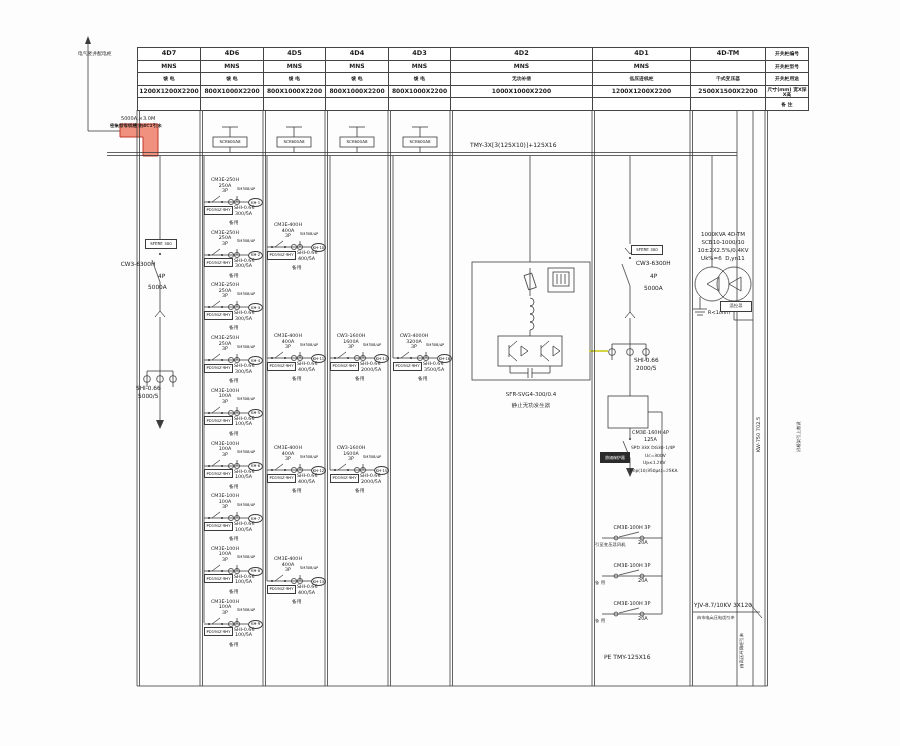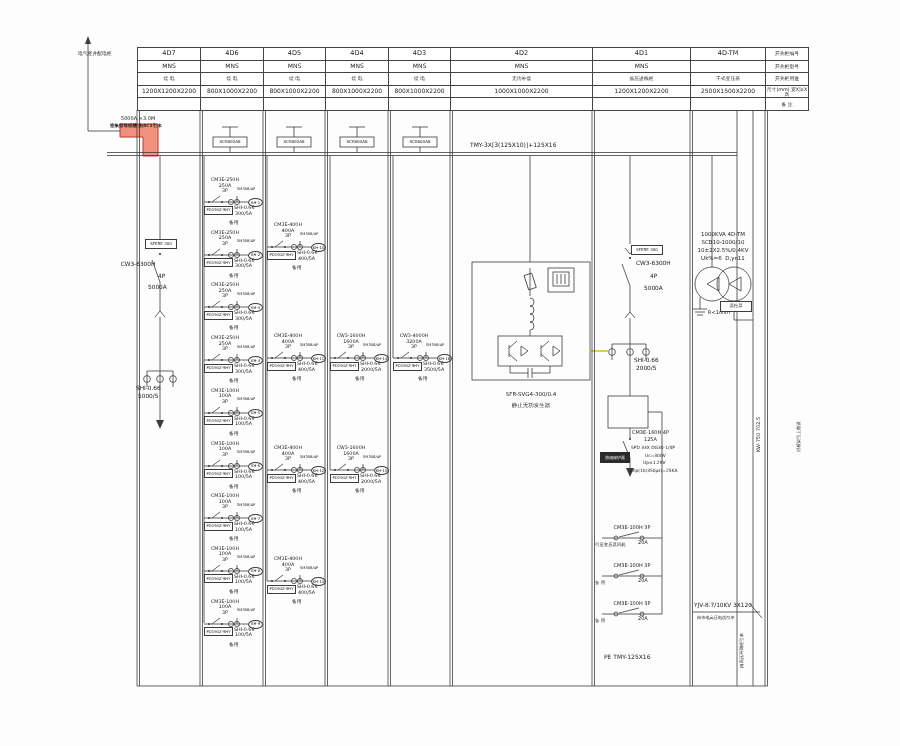--- a/index.html
+++ b/index.html
@@ -15,21 +15,21 @@
   .b{font-weight:bold;}
   .box{position:absolute;border:0.8px solid #3c3c3c;background:#fff;display:flex;
        align-items:center;justify-content:center;text-align:center;line-height:1;overflow:hidden;}
   .dark{background:#2b2b2b;color:#fff;border-color:#2b2b2b;}
   #header-table{position:absolute;left:137px;top:47px;display:grid;
       grid-template-columns:63px 63px 62px 63px 62px 142px 98px 75px 43px;
       grid-template-rows:repeat(5,12.6px);
       border-left:0.8px solid #444;border-top:0.8px solid #444;background:#fff;}
   .hcell{border-right:0.8px solid #444;border-bottom:0.8px solid #444;display:flex;
       align-items:center;justify-content:center;font-size:6px;text-align:center;
-      line-height:1.05;overflow:hidden;white-space:normal;}
+      line-height:1.05;overflow:hidden;white-space:normal;font-weight:bold;}
   .hcell.hid{font-size:6.5px;}
   .hcell.cn{font-size:4.8px;}
   .unit{position:absolute;width:58px;height:52px;}
   .ul{position:absolute;display:block;line-height:1.05;}
   .um{left:0;top:0;width:42px;text-align:center;font-size:4.8px;}
   .ua{left:0;top:5.5px;width:42px;text-align:center;font-size:4.8px;}
   .up{left:0;top:11px;width:42px;text-align:center;font-size:4.8px;}
   .ux{left:33px;top:10.5px;width:26px;font-size:3.6px;}
   .uw{position:absolute;left:0;top:17px;}
   .ut{left:44px;top:21px;width:13px;height:7px;border:0.7px solid #3c3c3c;border-radius:50%;

